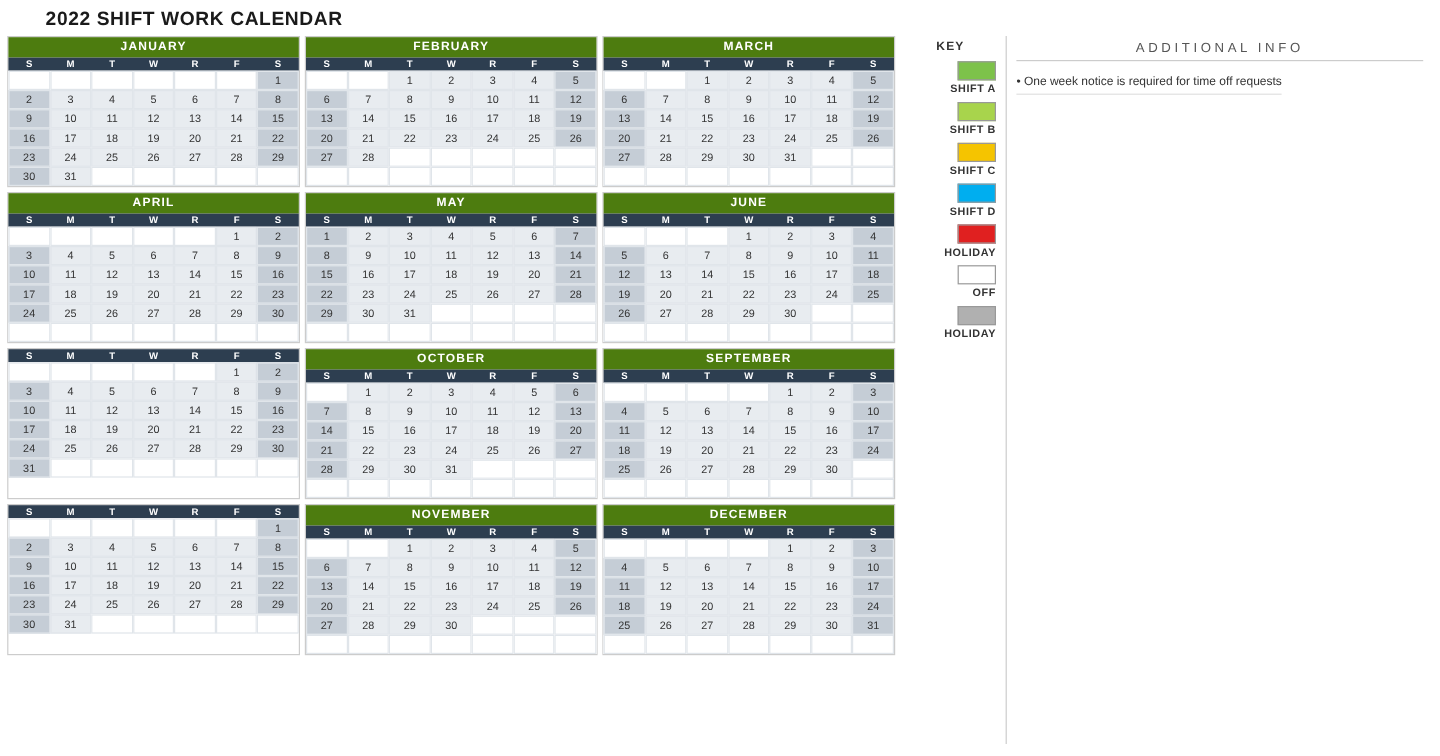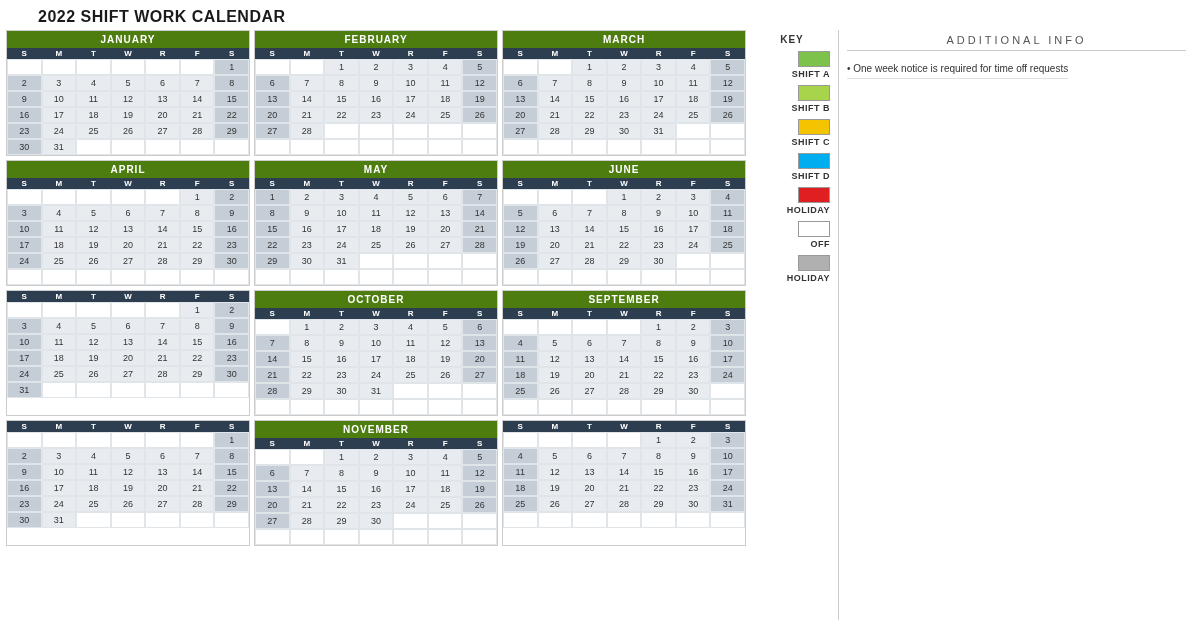--- a/index.html
+++ b/index.html
@@ -766,20 +766,21 @@
             <div class="calendar-cell empty"></div>
             <div class="calendar-cell empty"></div>
             <div class="calendar-cell empty"></div>
             <div class="calendar-cell empty"></div>
             <div class="calendar-cell empty"></div>
             <div class="calendar-cell empty"></div>
             <div class="calendar-cell empty"></div>
           </div>
         </div>
         <div class="calendar">
+          <div class="calendar-header">DECEMBER</div>
           <div class="calendar-days-header">
             <span>S</span>
             <span>M</span>
             <span>T</span>
             <span>W</span>
             <span>R</span>
             <span>F</span>
             <span>S</span>
           </div>
           <div class="calendar-grid">

